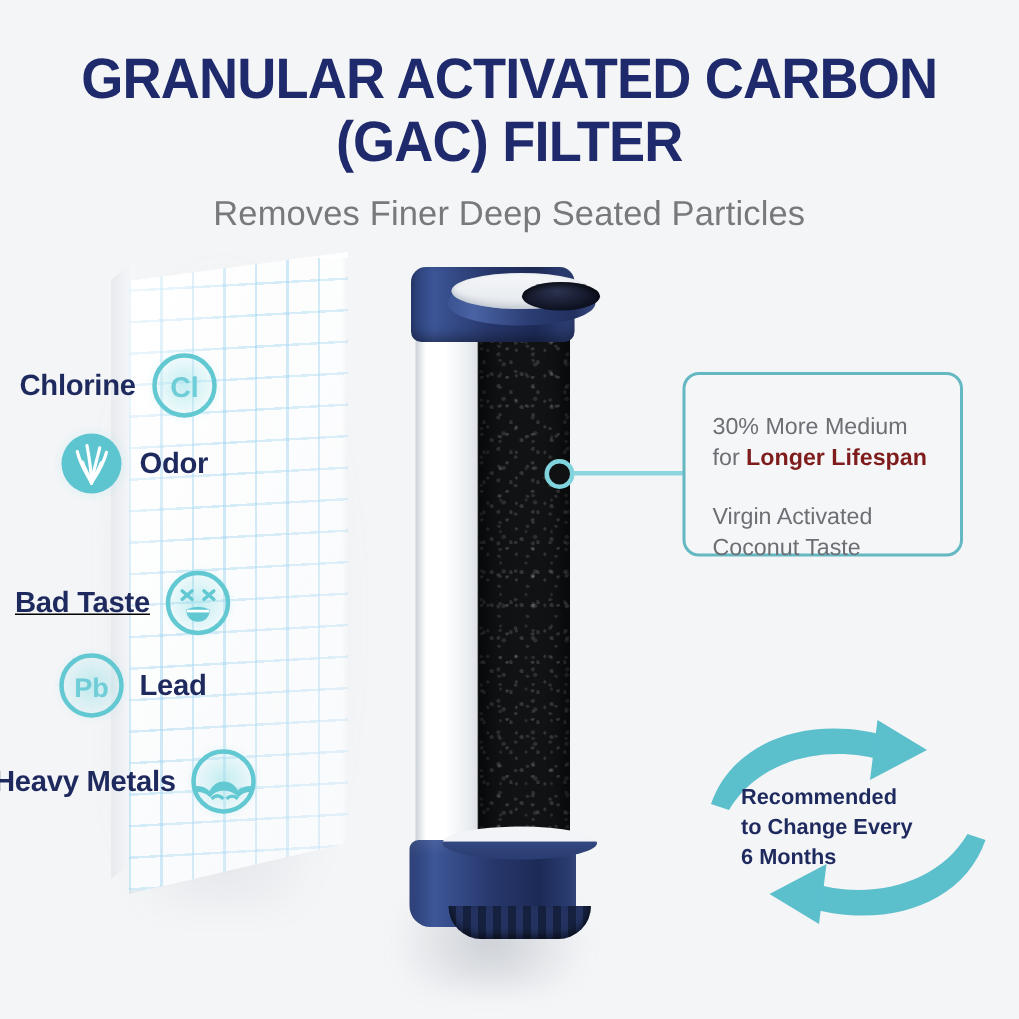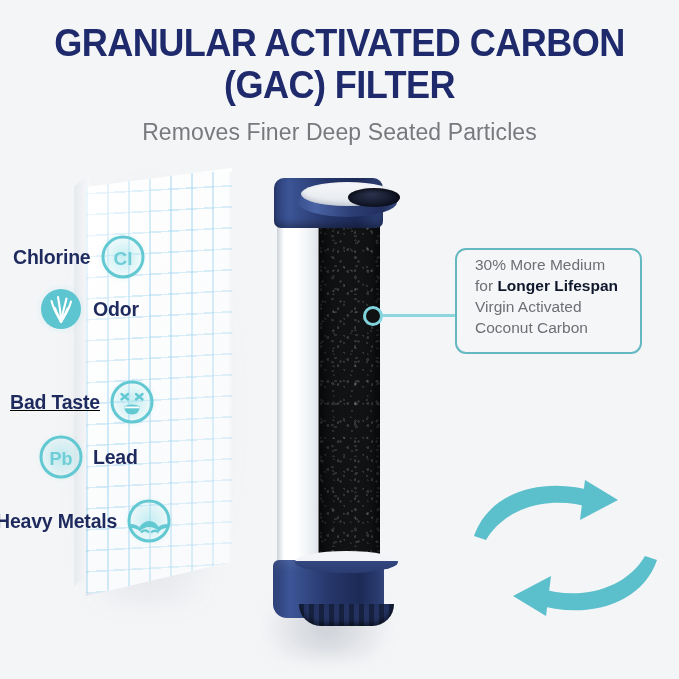--- a/index.html
+++ b/index.html
@@ -5,21 +5,21 @@
   * { margin:0; padding:0; box-sizing:border-box; }
   html,body { width:679px; height:679px; }
   body {
     background:#f4f5f7;
     font-family:"Liberation Sans", sans-serif;
     overflow:hidden;
     position:relative;
   }
 
   
-  #header { position:absolute; left:0; top:0; width:679px; padding-top:22px; text-align:center; }
+  #header { position:absolute; left:0; top:0; width:679px; padding-top:32px; text-align:center; }
   #title {
     color:#1e2a6b;
     font-weight:bold;
     font-size:38px;
     line-height:42px;
     letter-spacing:-0.6px;
     font-stretch:condensed;
     transform:scaleX(0.95);
   }
   #title .l2 { display:block; }
@@ -170,28 +170,28 @@
     width:20px; height:20px; border-radius:50%;
     border:3.5px solid #7fd4dd; background:#101113;
   }
   #connector {
     position:absolute; left:382px; top:314px; width:75px; height:3px;
     background:#8ed6de;
   }
 
   
   #callout {
-    position:absolute; left:455px; top:248px; width:187px; height:106px;
+    position:absolute; left:455px; top:248px; width:187px; height:123px;
     border:2.5px solid #64b8c2; border-radius:11px;
     background:#f5f6f8;
-    padding:4px 0 0 18px;
+    padding:24px 0 0 18px;
   }
   #callout .line { color:#6d6f74; font-size:15.5px; line-height:21px; }
-  #callout .line b { color:#0f172a; font-weight:bold; }
-  #callout .blk2 { margin-top:0; }
+  #callout .line b { color:#7f1d1d; font-weight:bold; }
+  #callout .blk2 { margin-top:18px; }
 
   
   #badge { position:absolute; left:468px; top:478px; width:195px; height:140px; }
   #badge-text {
     position:absolute; left:26px; top:44px; width:150px;
     color:#1e2a5e; font-size:14.5px; font-weight:bold; line-height:20px;
   }
 
   svg { overflow:visible; }
 </style>
@@ -307,25 +307,30 @@
   <div class="ring"></div>
 </div>
 <div id="connector"></div>
 
 <div id="callout">
   <div class="line">30% More Medium</div>
   <div class="line">
     <span>for </span><b>Longer Lifespan</b>
   </div>
   <div class="line blk2">Virgin Activated</div>
-  <div class="line">Coconut Carbon</div>
+  <div class="line">Coconut Taste</div>
 </div>
 
 <div id="badge">
   <svg width="195" height="140" viewBox="0 0 195 140">
 
     <path d="M6 58 C22 12 78 -2 128 14 L124 30 C84 17 38 28 18 62 Z" fill="#5bbfcc"></path>
     <path d="M117 2 L150 22 L112 42 Z" fill="#5bbfcc"></path>
 
     <path d="M189 82 C173 128 117 142 67 126 L71 110 C111 123 157 112 177 78 Z" fill="#5bbfcc"></path>
     <path d="M78 138 L45 118 L83 98 Z" fill="#5bbfcc"></path>
   </svg>
+  <div id="badge-text">
+    <div>Recommended</div>
+    <div>to Change Every</div>
+    <div>6 Months</div>
+  </div>
 </div>
 
 </body></html>

